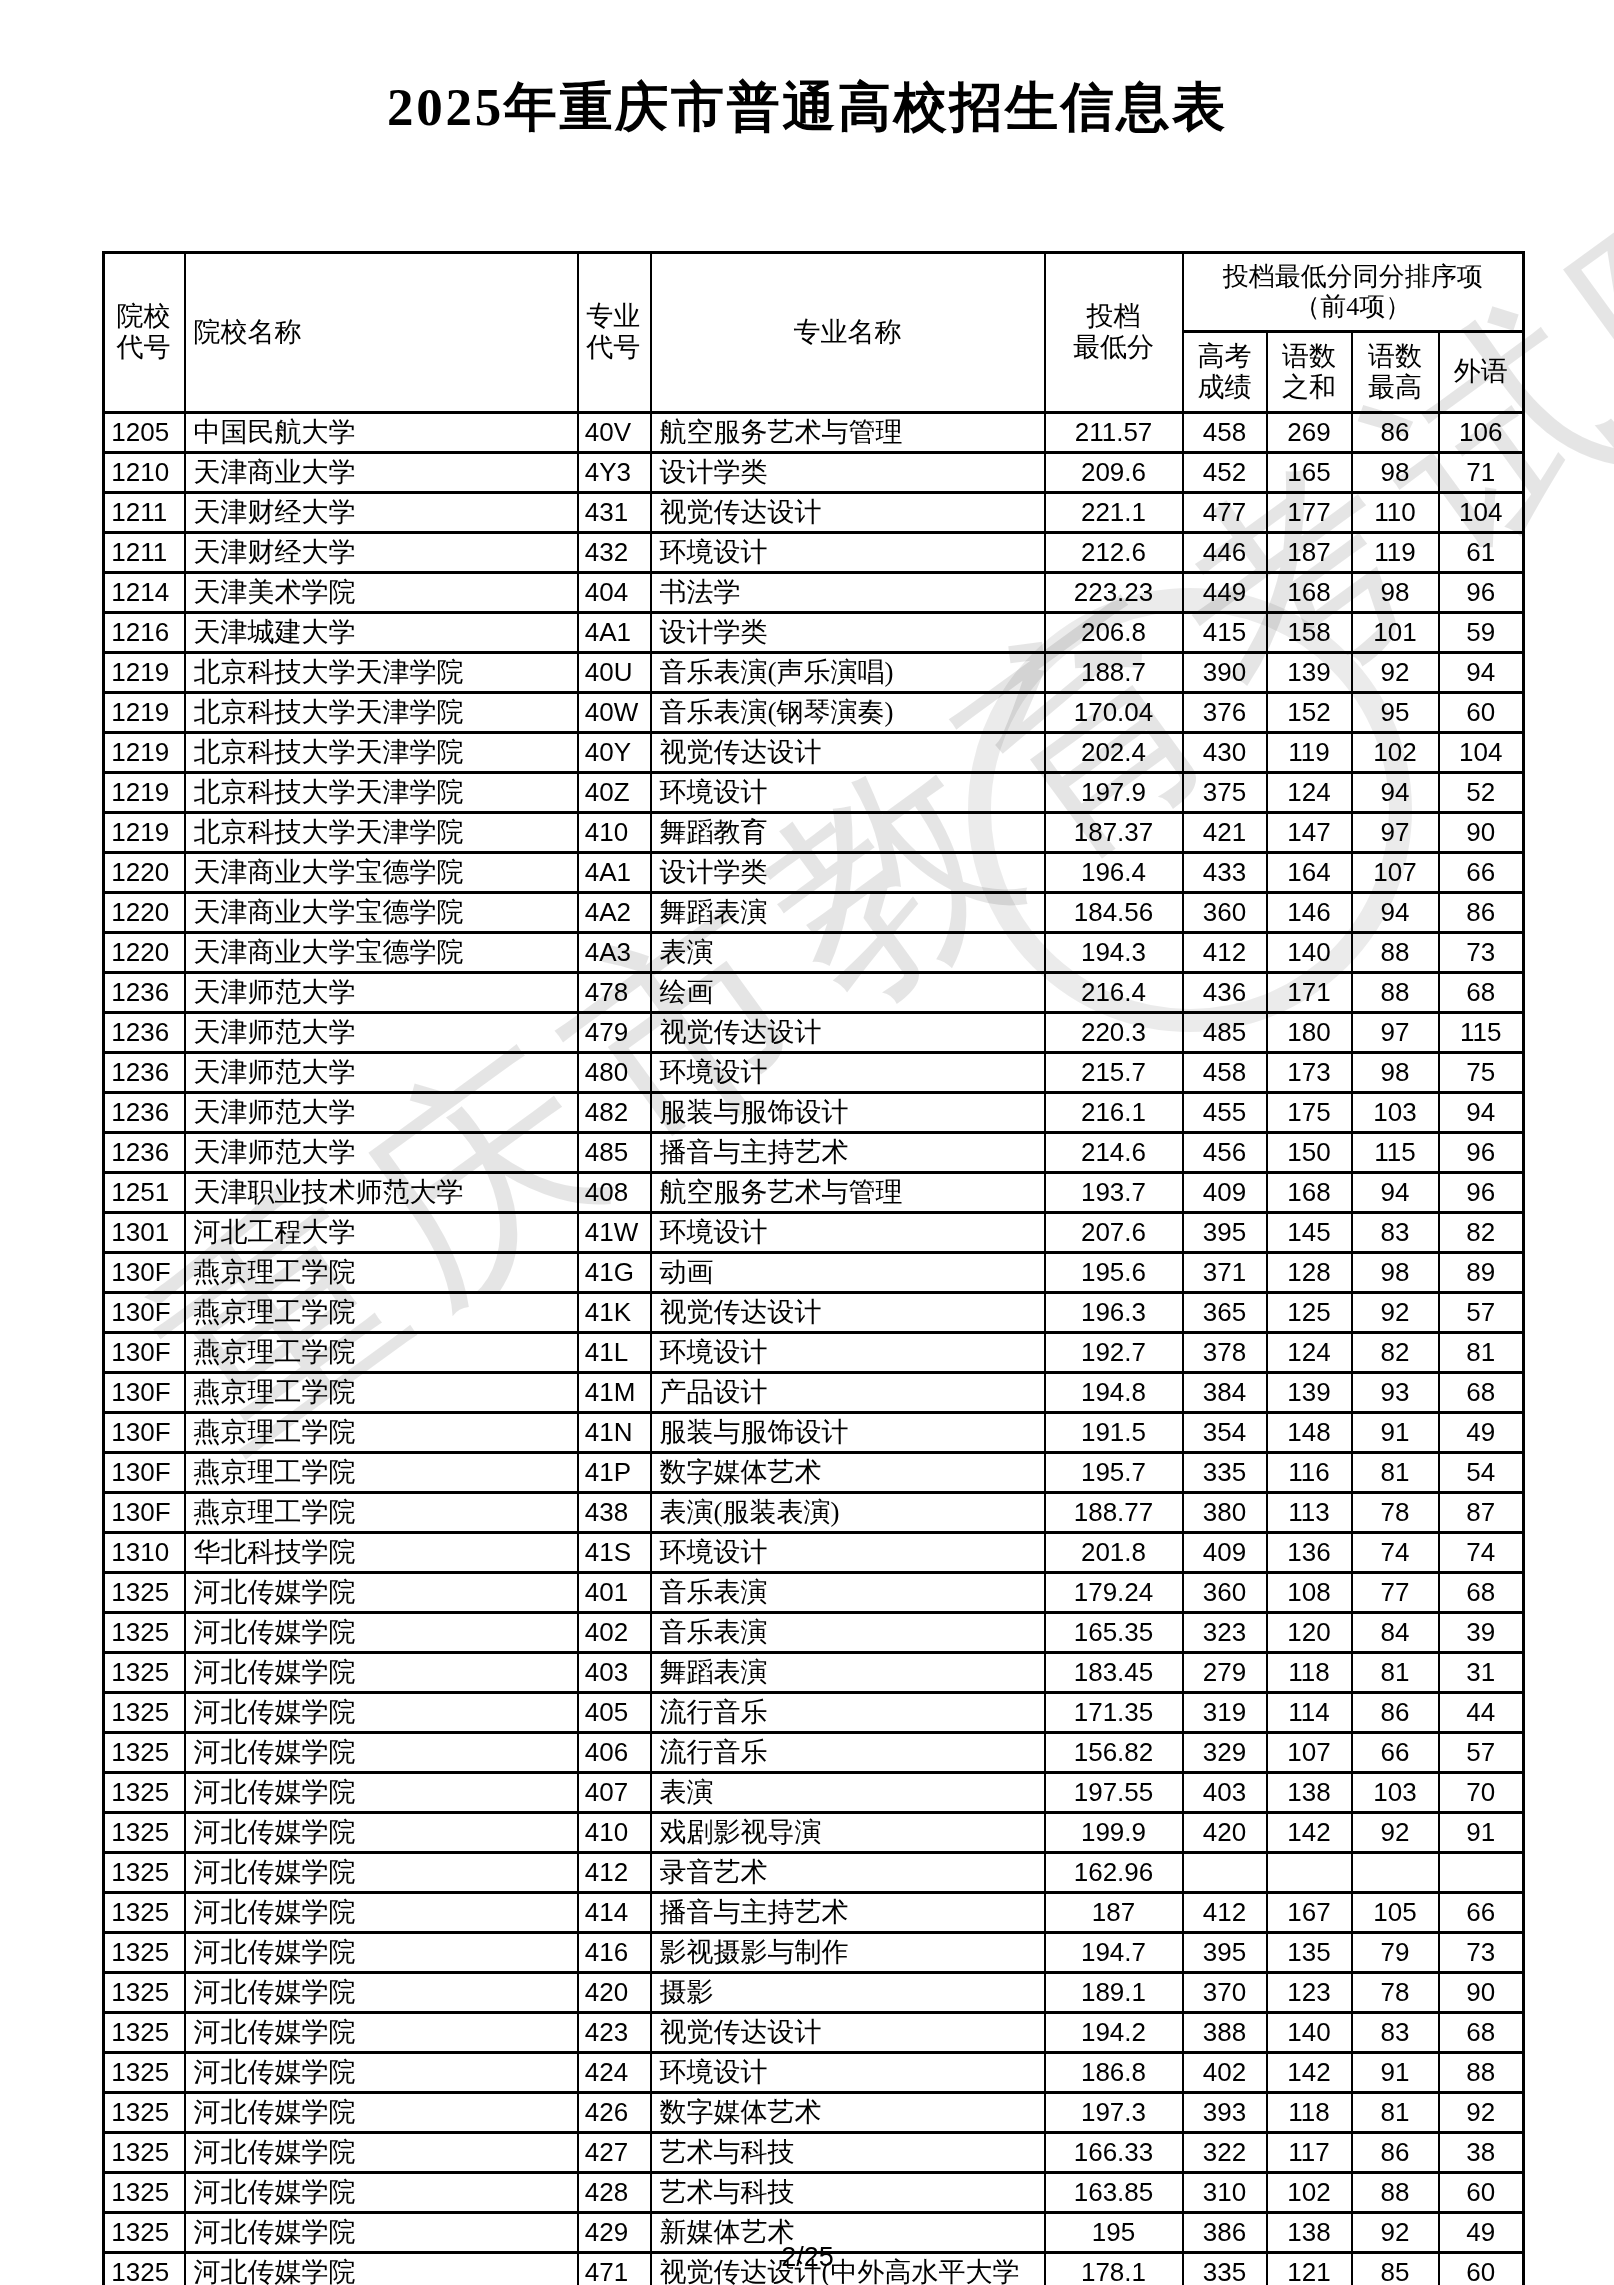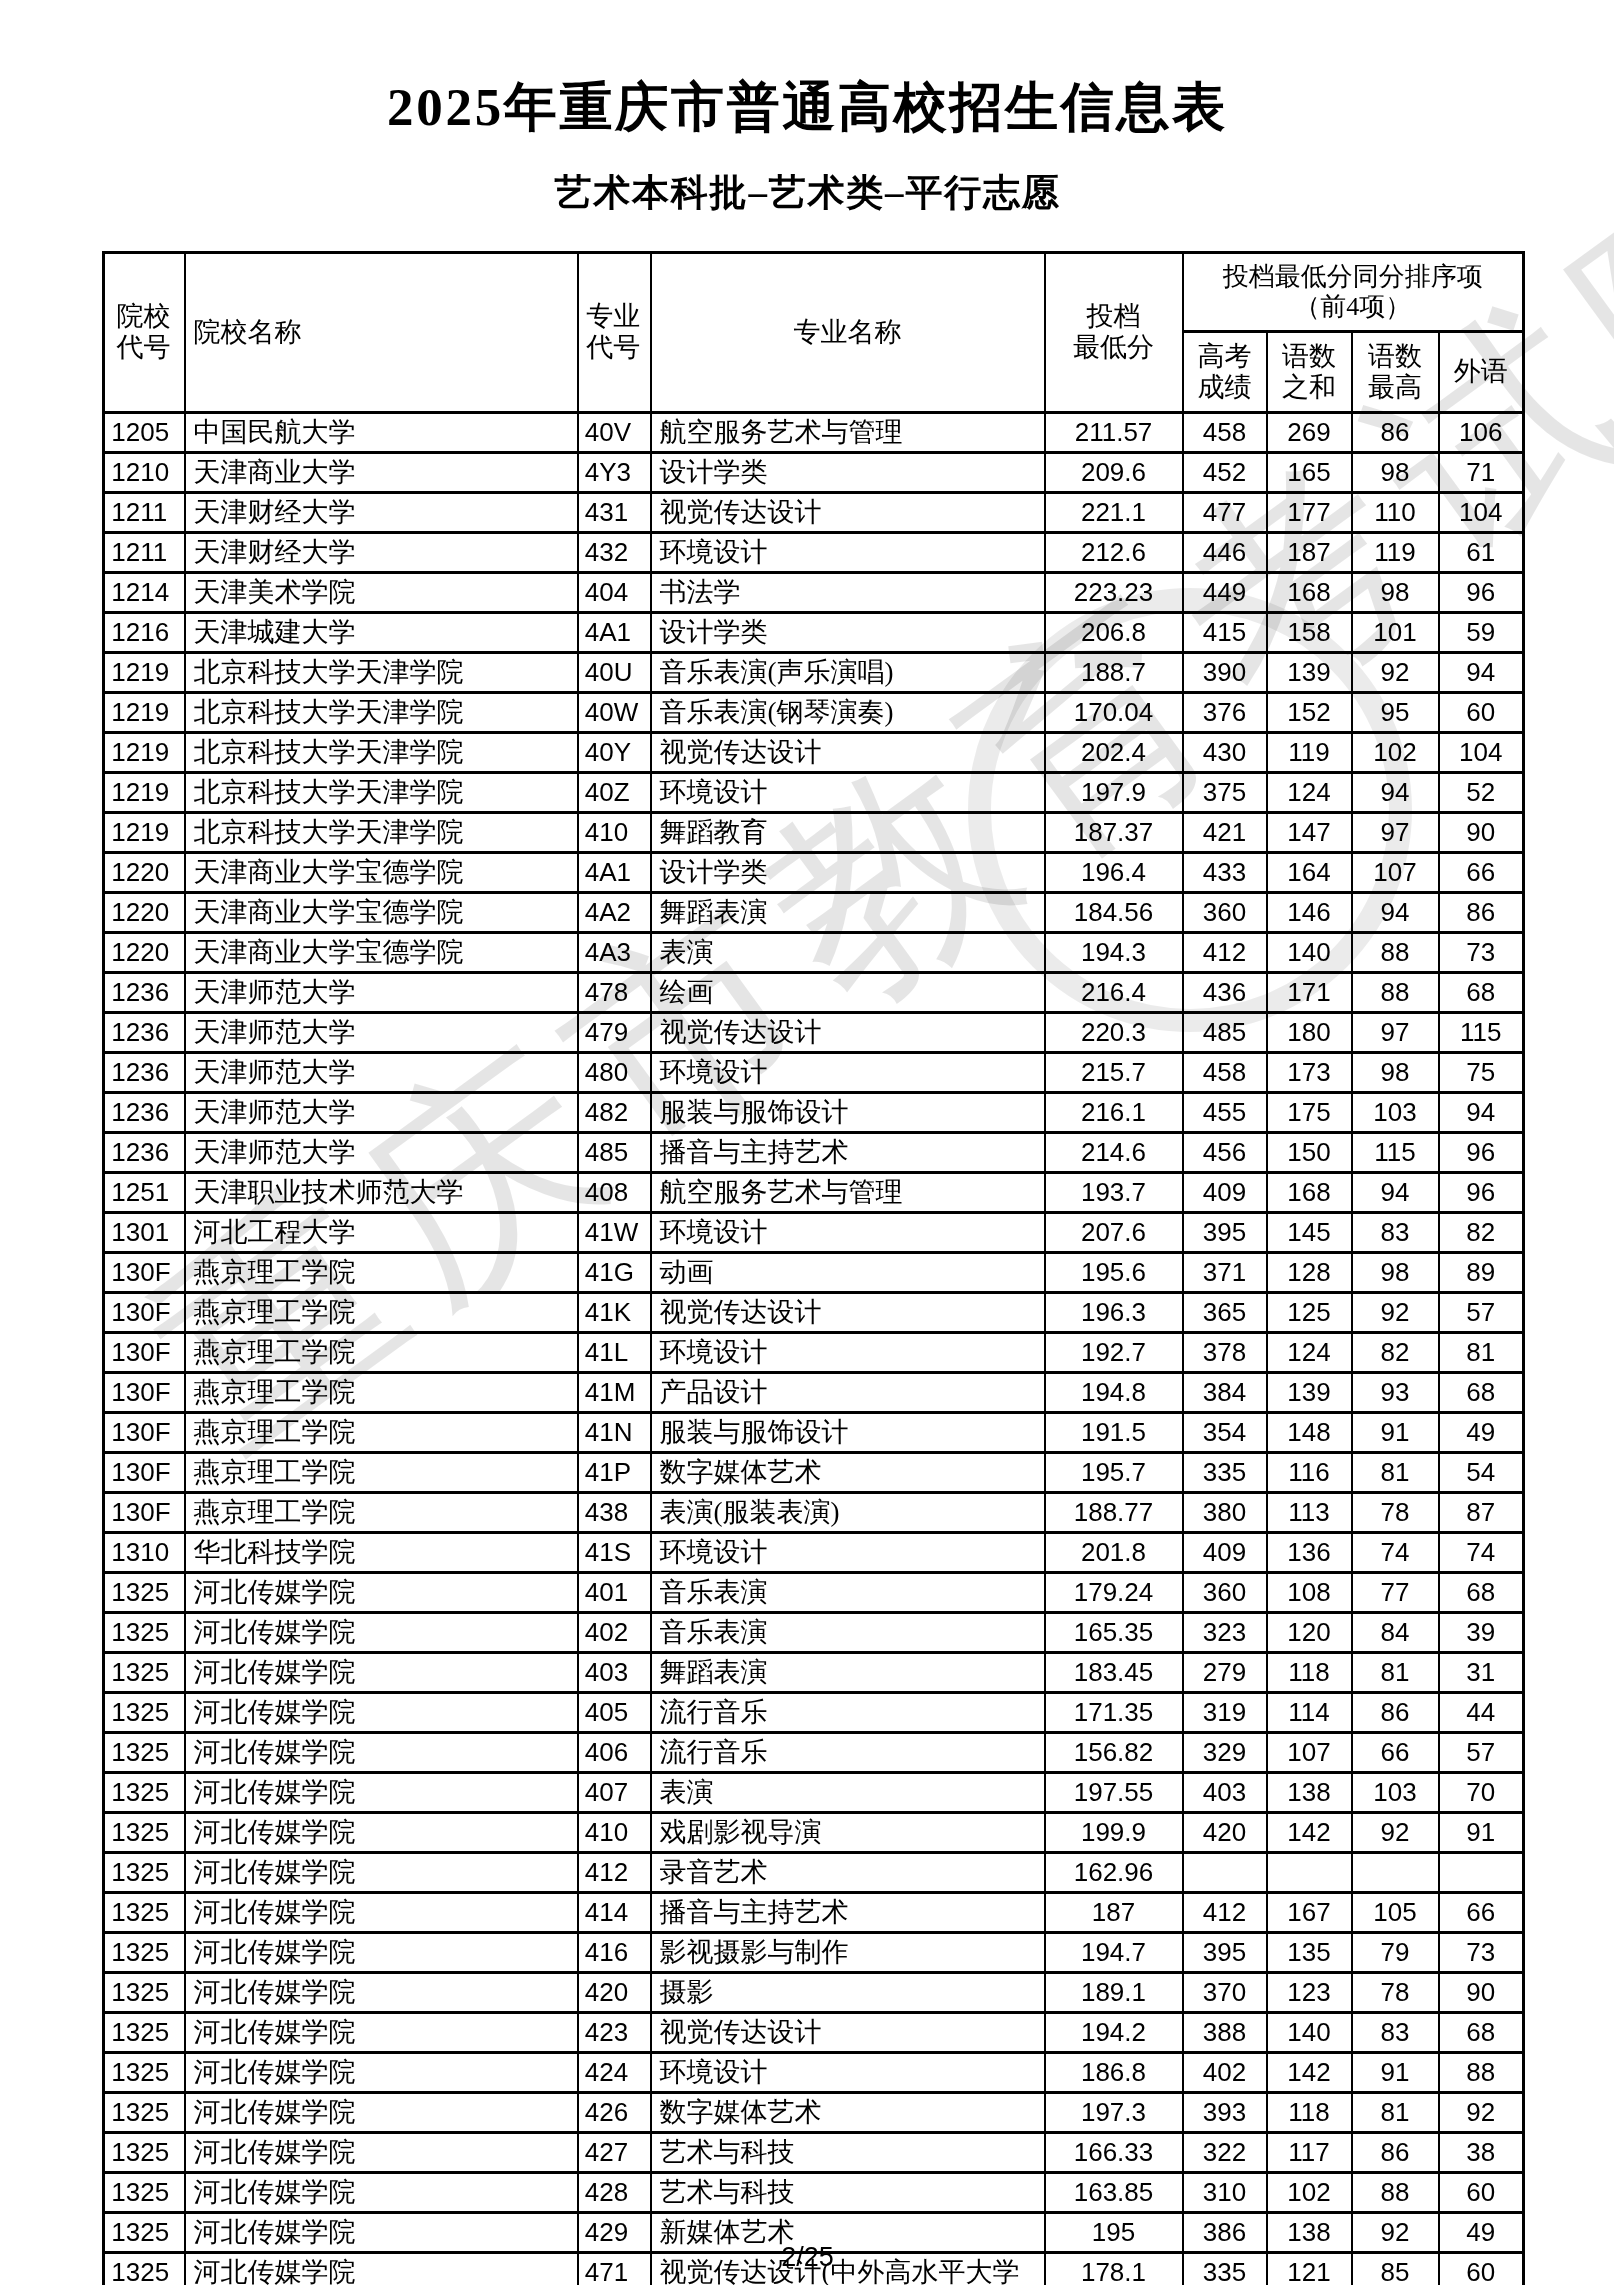--- a/index.html
+++ b/index.html
@@ -79,21 +79,20 @@
 </style>
 </head>
 <body>
 
 <div class="page">
 
   <div class="watermark-text">重庆市教育考试院</div>
   <div class="watermark-circle"></div>
 
   <h1 class="title">2025年重庆市普通高校招生信息表</h1>
-  <h2 class="subtitle">艺术本科批–艺术类–平行志愿</h2>
 
   <table class="data-table">
     <colgroup>
       <col style="width:81px">
         <col style="width:393px">
         <col style="width:73px">
       <col style="width:394px">
         <col style="width:138px">
         <col style="width:84px">
       <col style="width:85px">

